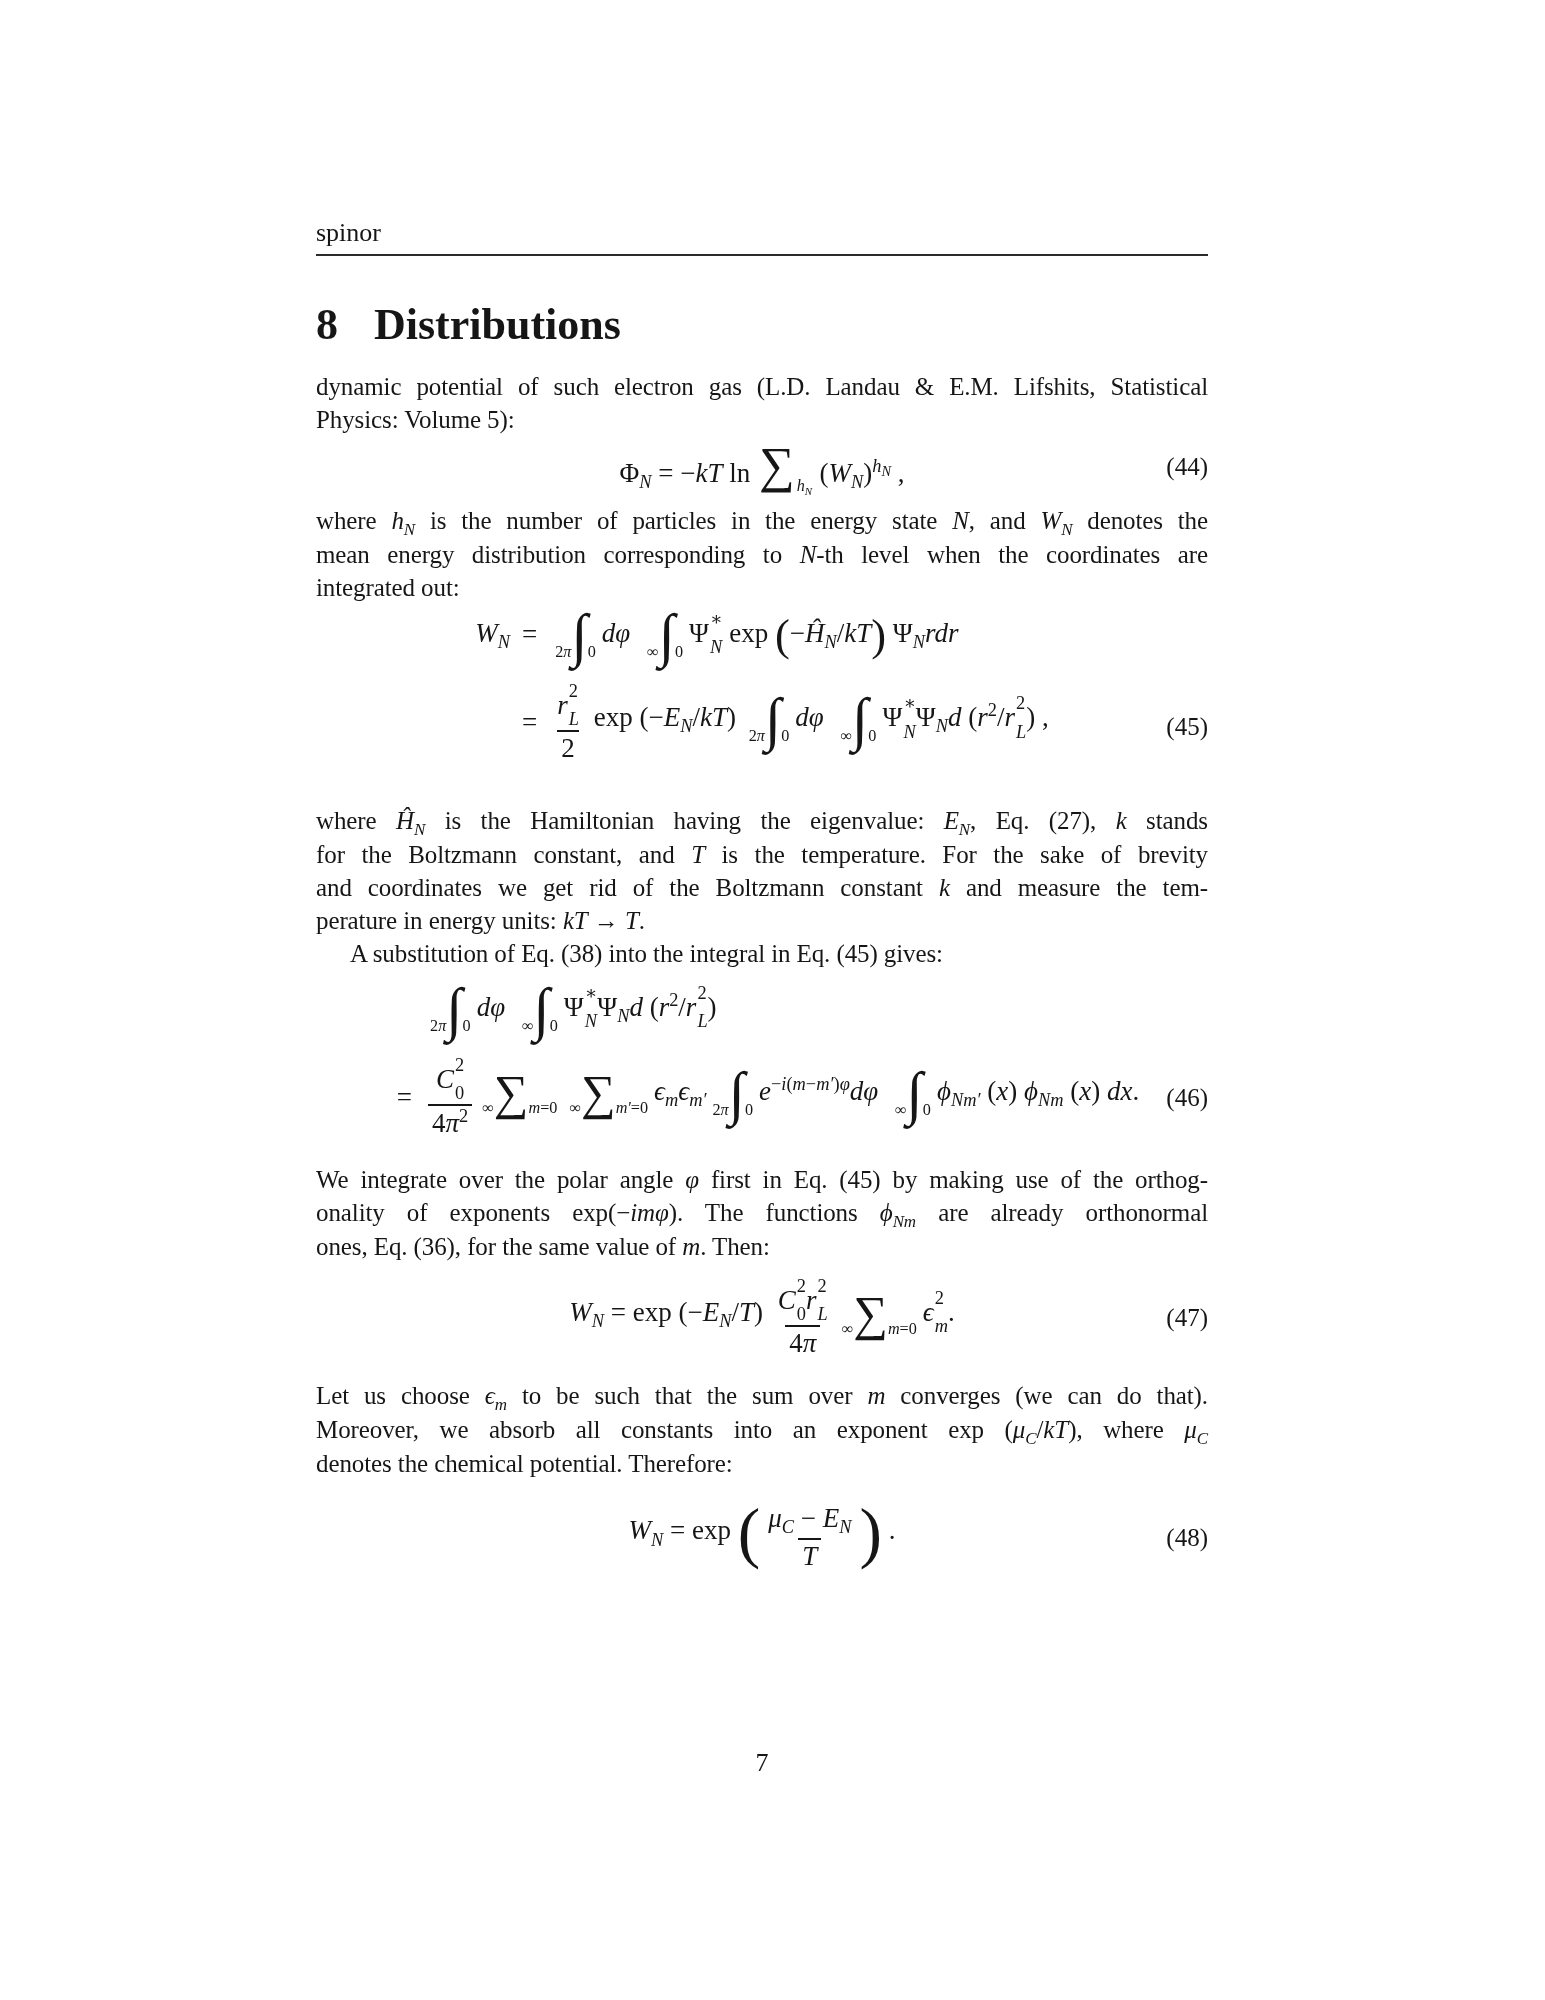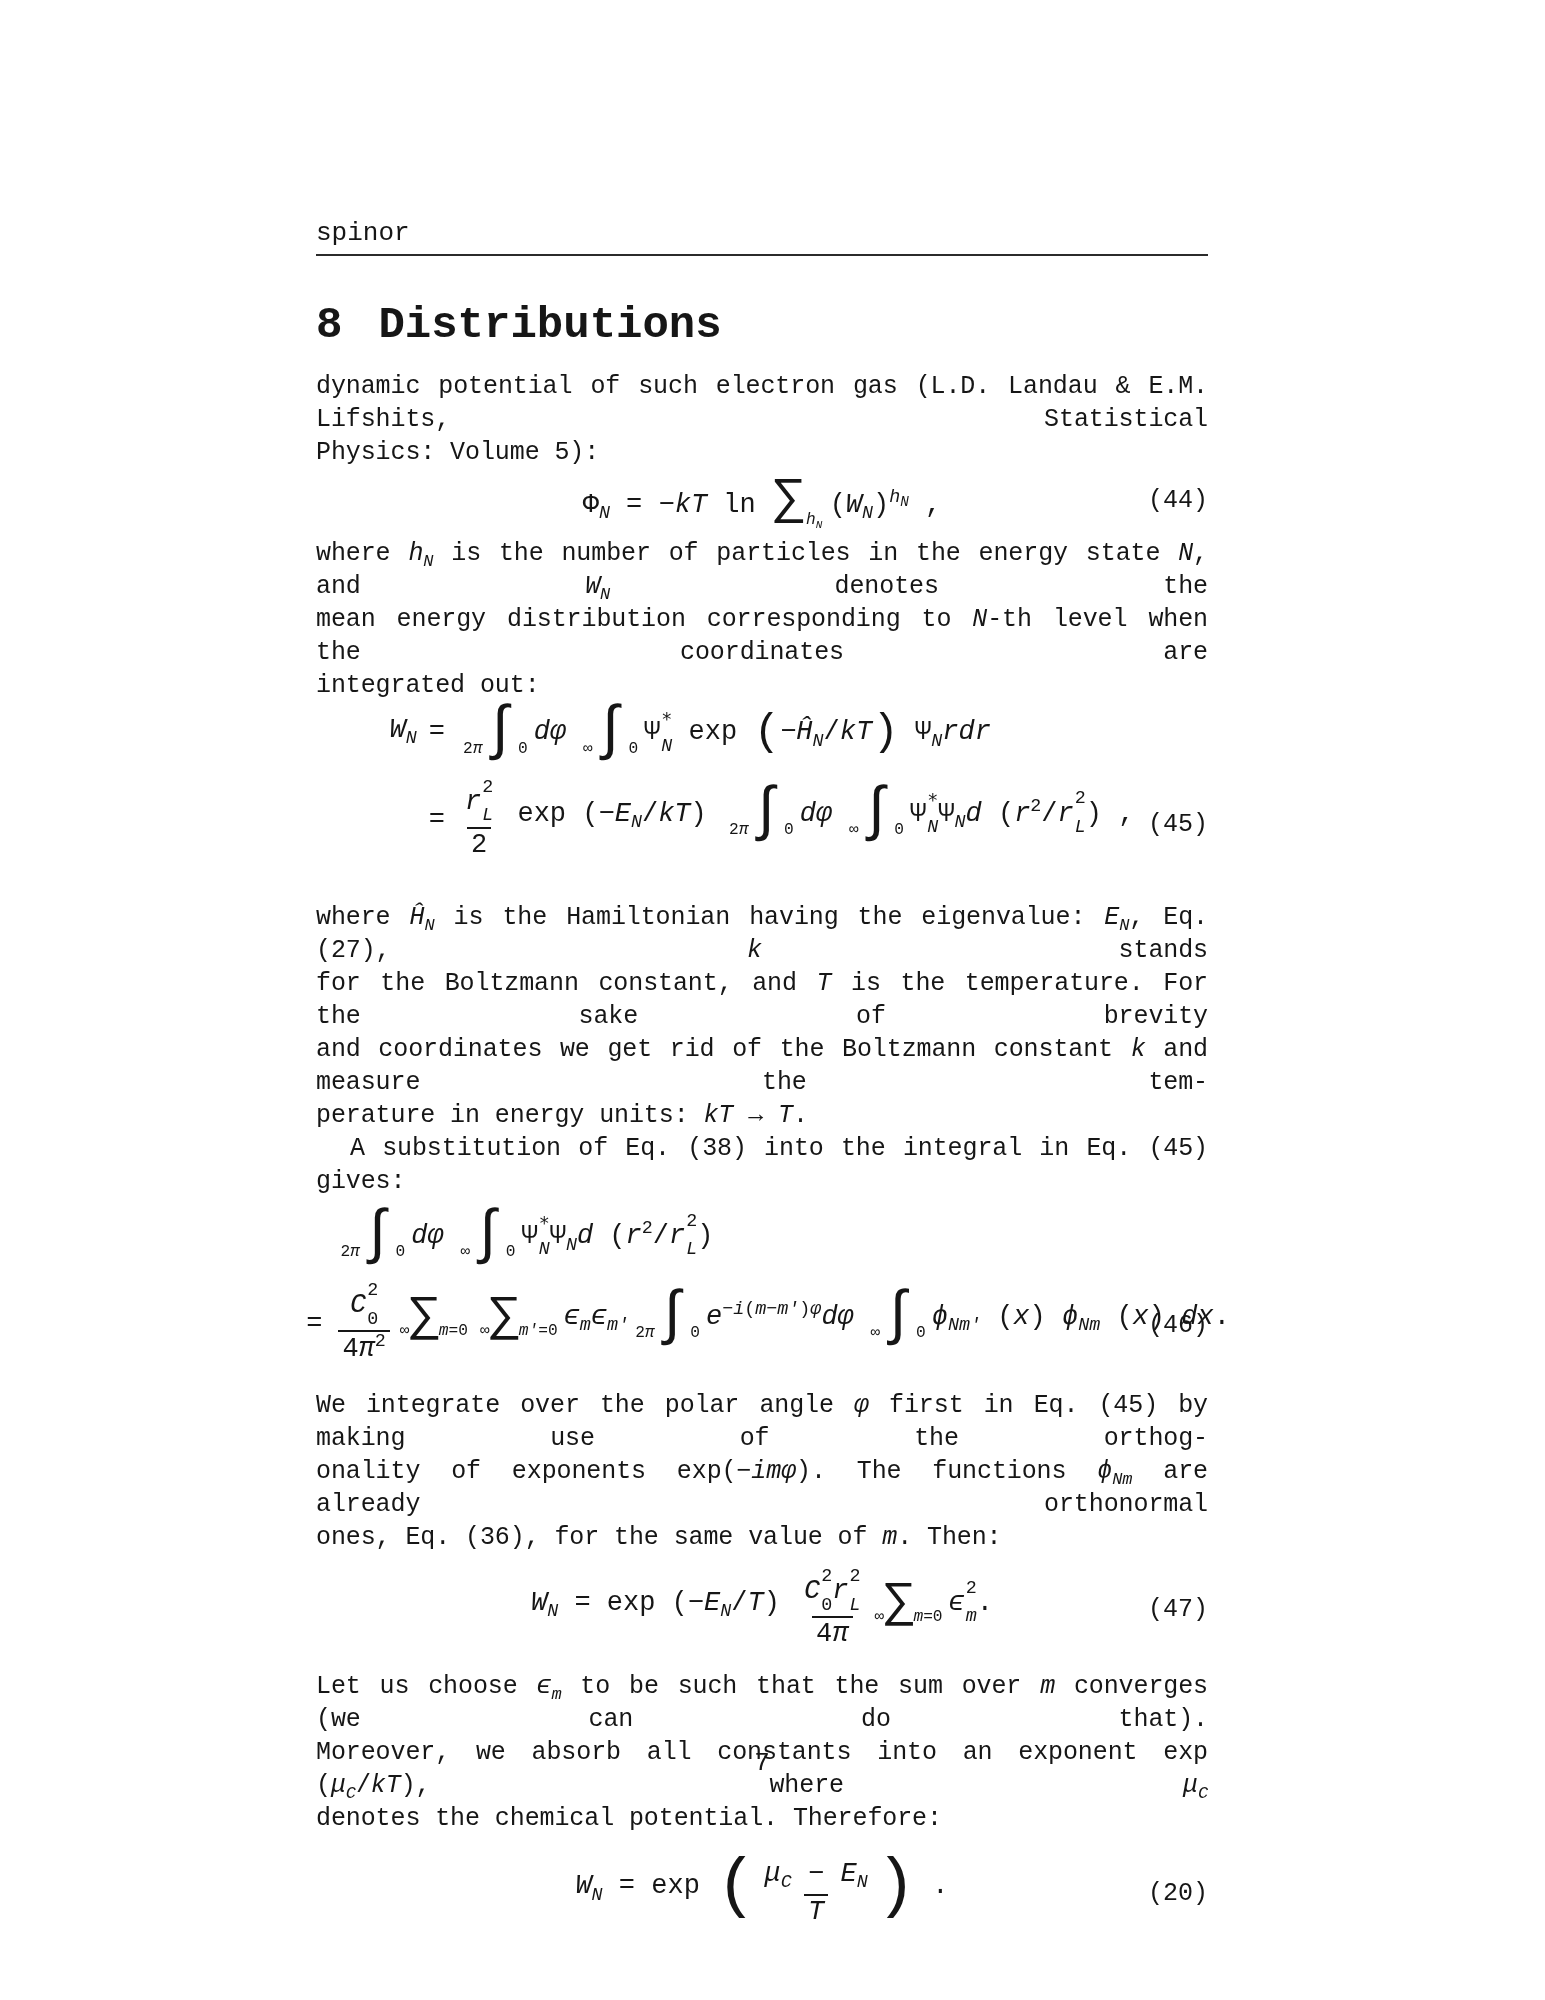--- a/index.html
+++ b/index.html
@@ -1,18 +1,18 @@
 <!DOCTYPE html>
 <html><head>
 <meta charset="utf-8">
 <style>
   html,body{margin:0;padding:0;background:#e9e9e9;}
   .page{position:relative;width:1545px;height:2000px;background:#ffffff;
         font-family:"Liberation Serif","DejaVu Serif",serif;color:#161616;overflow:hidden;}
-  .content{position:absolute;left:316px;top:0;width:892px;font-family:Liberation Mono, monospace;}
+  .content{position:absolute;left:316px;top:0;width:892px;}
 
   .running-head{margin-top:218px;padding-bottom:6px;border-bottom:2px solid #2b2b2b;font-size:26px;}
 
   .section-heading{margin:44px 0 0 0;font-size:44px;font-weight:700;line-height:50px;display:flex;gap:36px;}
 
   .para{font-size:25px;line-height:33px;letter-spacing:-0.1px;}
   .pline{text-align:justify;text-align-last:justify;}
   .pline.last{text-align-last:left;}
   .pline.indent{text-indent:34px;}
 
@@ -200,18 +200,18 @@
     </div>
 
     <div class="para" id="p5">
       <div class="pline"><span class="rm">Let us choose </span><span class="it">ϵ</span><span class="msub"><span class="it">m</span></span><span class="rm"> to be such that the sum over </span><span class="it">m</span><span class="rm"> converges (we can do that).</span></div>
       <div class="pline"><span class="rm">Moreover, we absorb all constants into an exponent exp (</span><span class="it">μ</span><span class="msub"><span class="it">C</span></span><span class="rm">/</span><span class="it">kT</span><span class="rm">), where </span><span class="it">μ</span><span class="msub"><span class="it">C</span></span></div>
       <div class="pline last"><span class="rm">denotes the chemical potential.  Therefore:</span></div>
     </div>
 
     <div class="disp eq48">
       <span class="mrow"><span class="it">W</span><span class="msub"><span class="it">N</span></span><span class="rm"> = exp </span><span class="bigd sz2">(</span><span class="frac"><span class="num"><span class="it">μ</span><span class="msub"><span class="it">C</span></span><span class="rm"> − </span><span class="it">E</span><span class="msub"><span class="it">N</span></span></span><span class="den"><span class="it">T</span></span></span><span class="bigd sz2">)</span><span class="rm"> .</span></span>
-      <span class="eqnum">(20)</span>
+      <span class="eqnum">(48)</span>
     </div>
 
     <div class="pagenum">7</div>
   </div>
 </div>
 
 </body></html>

